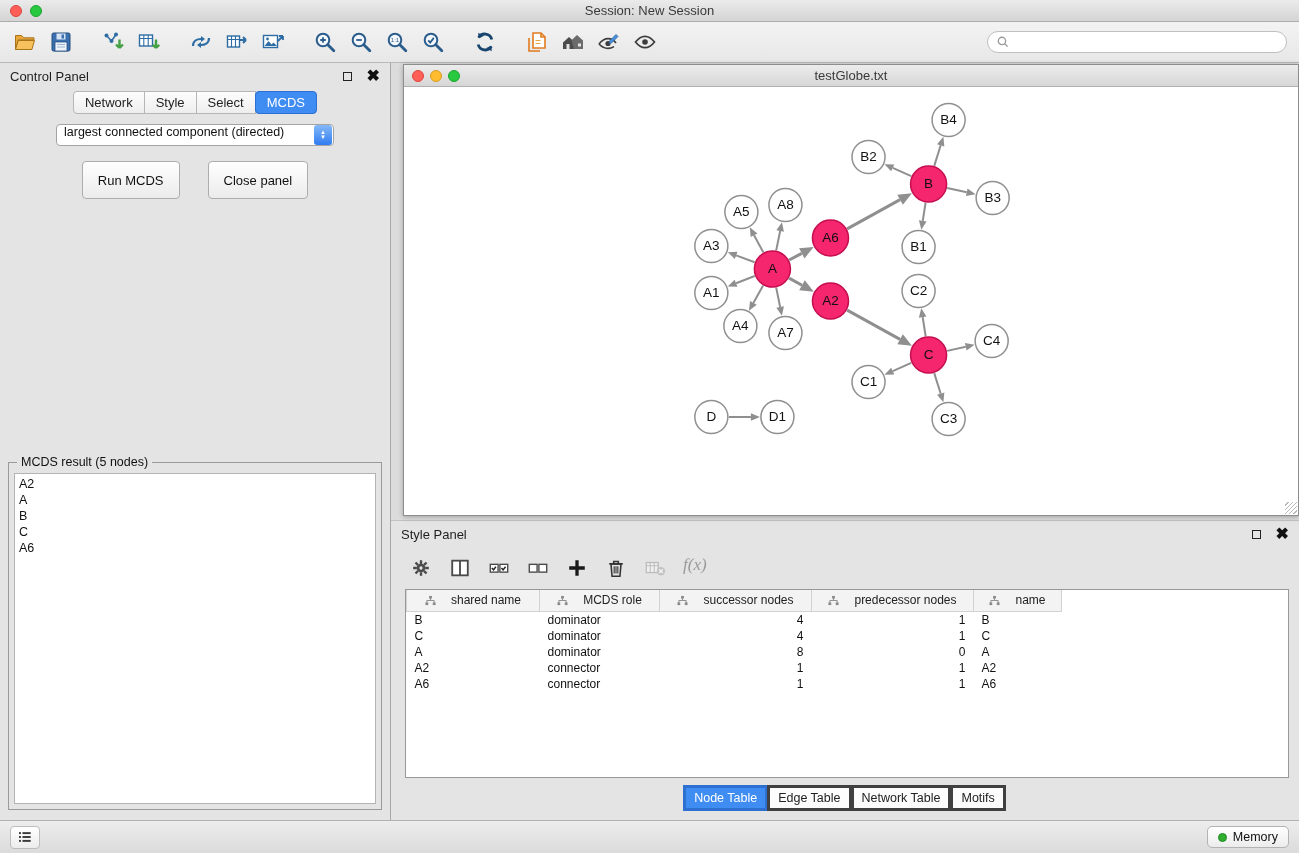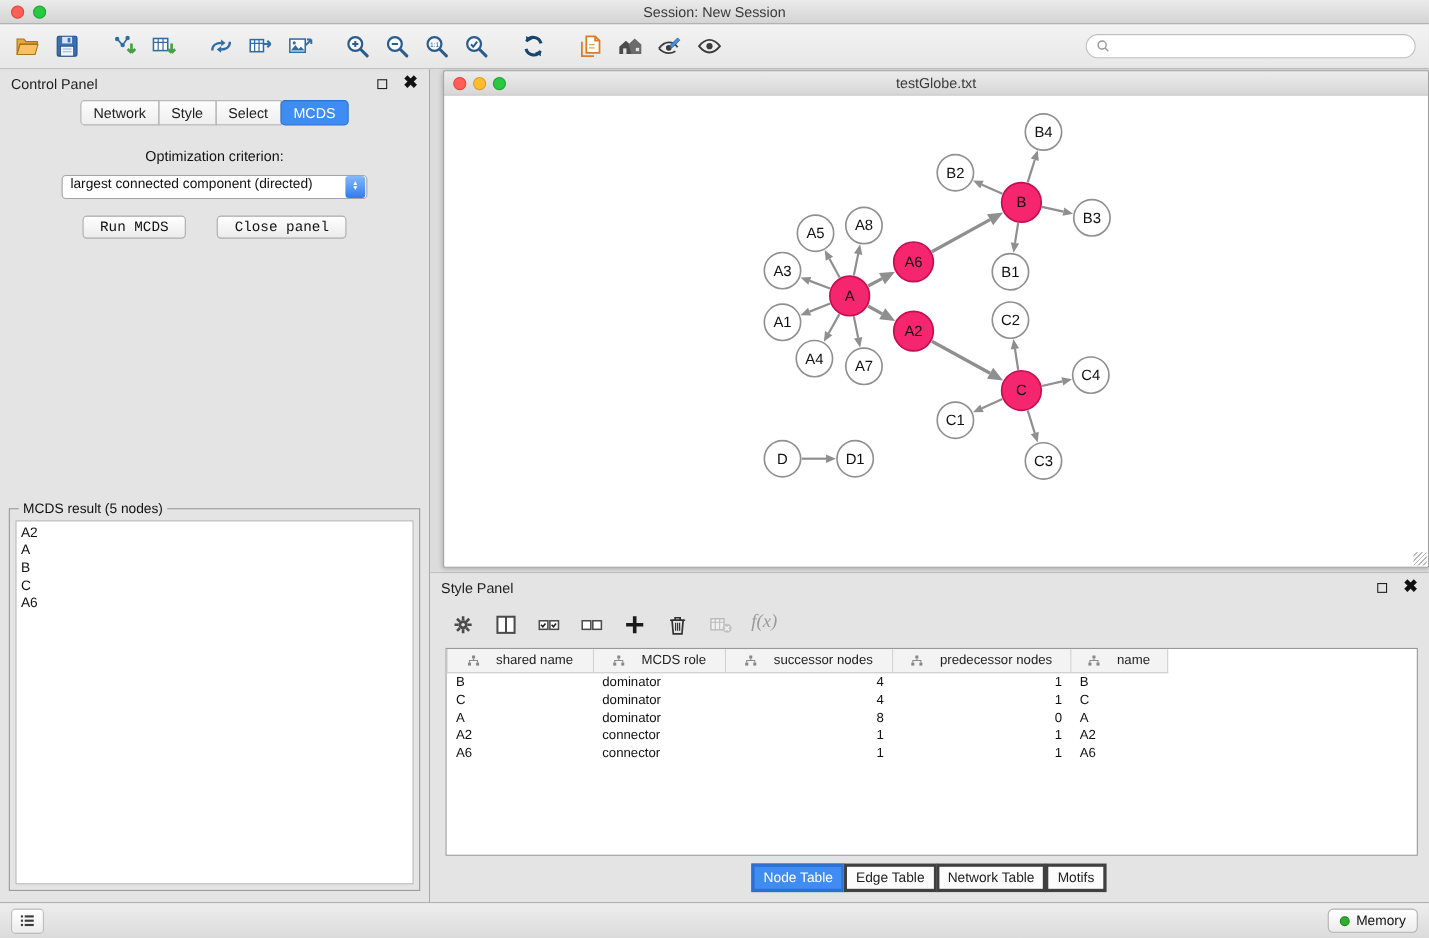--- a/index.html
+++ b/index.html
@@ -37,21 +37,21 @@
   .cp-tabs{display:flex;justify-content:center;margin-top:2px;flex:none}
   .cp-tab{padding:3px 11px;font-size:13px;border:1px solid #b6b6b6;background:linear-gradient(#fdfdfd,#eee);margin-left:-1px;color:#222;cursor:pointer}
   .cp-tab:first-child{border-radius:4px 0 0 4px;margin-left:0}
   .cp-tab:last-child{border-radius:0 4px 4px 0}
   .cp-tab.active{background:#3f8cf3;border-color:#2e6fd2;color:#fff;border-radius:4px}
   .opt-label{text-align:center;margin-top:20px;font-size:13px;color:#111}
   .dropdown{width:278px;height:22px;margin:10px auto 0;background:#fff;border:1px solid #a4a4a4;border-radius:4px;display:flex;align-items:flex-start;cursor:pointer;flex:none}
   .dd-text{flex:1;padding:0 7px;font-size:12.5px;white-space:nowrap;overflow:hidden;color:#111}
   .dd-cap{width:18px;height:20px;background:linear-gradient(#85b9f8,#2f7cf0);border-radius:3px;margin-right:1px;display:flex;flex-direction:column;align-items:center;justify-content:center;color:#fff;font-size:6px;line-height:5px}
   .btn-row{display:flex;justify-content:center;gap:28px;margin-top:15px;flex:none}
-  .mac-btn{height:21px;padding:0 15px;font-size:13px;font-family:Liberation Mono, monospace;background:linear-gradient(#ffffff,#ebebeb);border:1px solid #adadad;border-radius:4px;color:#111;cursor:pointer}
+  .mac-btn{height:38px;padding:0 15px;font-size:13px;font-family:Liberation Sans, sans-serif;background:linear-gradient(#ffffff,#ebebeb);border:1px solid #adadad;border-radius:4px;color:#111;cursor:pointer}
   .cp-spacer{flex:1}
   .result-box{margin:0 8px 10px;border:1px solid #9a9a9a;position:relative;padding:10px 5px 5px;height:348px;display:flex;flex:none}
   .result-legend{position:absolute;top:-8px;left:8px;background:#e4e4e4;padding:0 4px;font-size:12.5px;color:#111}
   .result-list{flex:1;background:#fff;border:1px solid #b3b3b3;overflow:auto;padding:2px 4px}
   .result-item{font-size:12.5px;line-height:16px;color:#111;cursor:default}
 
   
   .right{flex:1;display:flex;flex-direction:column;background:#dcdcdc;min-width:0}
   .network-window{margin:1px 0 0 12px;height:452px;border:1px solid #8d8d8d;display:flex;flex-direction:column;background:#fff;position:relative;flex:none;box-shadow:0 1px 5px rgba(0,0,0,.28)}
   .net-titlebar{height:22px;background:linear-gradient(#ececec,#d6d6d6);border-bottom:1px solid #b1b1b1;display:flex;align-items:center;position:relative;flex:none}
@@ -284,21 +284,20 @@
           <span class="float-glyph"></span>
           <span class="close-glyph">✖</span>
         </span>
       </div>
       <div class="cp-tabs" id="cp-tabs">
           <span class="cp-tab">Network</span>
           <span class="cp-tab">Style</span>
           <span class="cp-tab">Select</span>
           <span class="cp-tab active">MCDS</span>
         </div>
-      <div class="opt-label">Optimization criterion:</div>
       <div class="dropdown">
         <span class="dd-text">largest connected component (directed)</span>
         <span class="dd-cap">
             <span>▲</span>
             <span>▼</span>
           </span>
       </div>
       <div class="btn-row">
         <button class="mac-btn">Run MCDS</button>
         <button class="mac-btn">Close panel</button>

